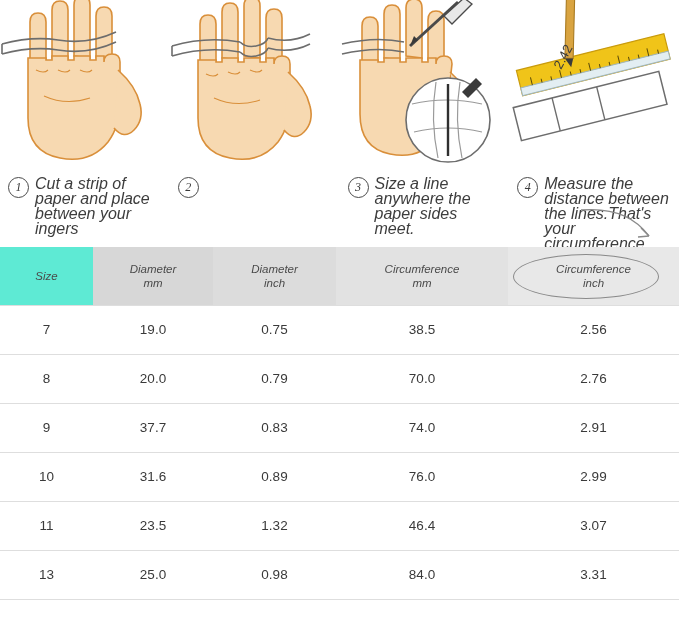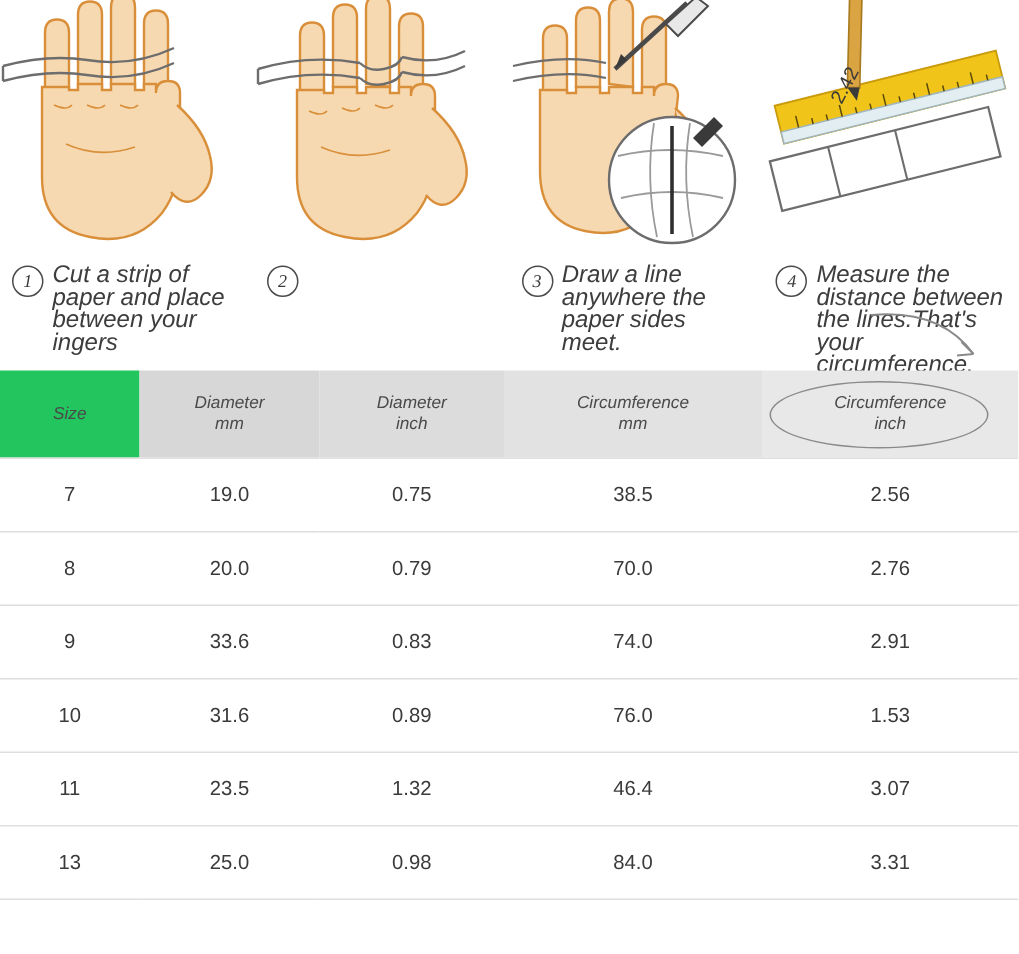--- a/index.html
+++ b/index.html
@@ -94,21 +94,21 @@
     font-size: 11.5px;
     font-style: italic;
     font-weight: normal;
     color: #4a4a4a;
     text-align: center;
     vertical-align: middle;
     padding: 0;
     border: none;
     line-height: 14px;
   }
-  table.size-table thead th.col-size { background: #22c55e; margin-top: 32px; }
+  table.size-table thead th.col-size { background: #5eead4; margin-top: 32px; }
   table.size-table thead th.col-dmm { background: #d7d7d7; }
   table.size-table thead th.col-din { background: #dcdcdc; }
   table.size-table thead th.col-cmm { background: #e2e2e2; }
   table.size-table thead th.col-cin { background: #e8e8e8; }
 
   table.size-table tbody td {
     height: 49px;
     font-size: 13.5px;
     color: #3a3a3a;
     text-align: center;
@@ -250,21 +250,21 @@
 <div class="steps-row">
   <div class="step">
     <span class="step-num">1</span>
     <span class="step-text">Cut a strip of paper and place between your ingers</span>
   </div>
   <div class="step">
     <span class="step-num">2</span>
   </div>
   <div class="step">
     <span class="step-num">3</span>
-    <span class="step-text">Draw a line anywhere the paper sides meet.</span>
+    <span class="step-text">Size a line anywhere the paper sides meet.</span>
   </div>
   <div class="step">
     <span class="step-num">4</span>
     <span class="step-text"><span>Measure the distance between the lines.That's your </span><span class="underline">circumference</span><span>.</span></span>
   </div>
 </div>
 
 <div class="arrow-wrap">
   <svg width="90" height="44" viewBox="0 0 90 44" xmlns="http://www.w3.org/2000/svg">
     <path d="M2 4 q46 -4 68 26" fill="none" stroke="#8a8a8a" stroke-width="1.3"></path>
@@ -314,31 +314,31 @@
       </tr>
       <tr>
         <td>8</td>
         <td>20.0</td>
         <td>0.79</td>
         <td>70.0</td>
         <td>2.76</td>
       </tr>
       <tr>
         <td>9</td>
-        <td>33.6</td>
+        <td>37.7</td>
         <td>0.83</td>
         <td>74.0</td>
         <td>2.91</td>
       </tr>
       <tr>
         <td>10</td>
         <td>31.6</td>
         <td>0.89</td>
         <td>76.0</td>
-        <td>1.53</td>
+        <td>2.99</td>
       </tr>
       <tr>
         <td>11</td>
         <td>23.5</td>
         <td>1.32</td>
         <td>46.4</td>
         <td>3.07</td>
       </tr>
       <tr>
         <td>13</td>

